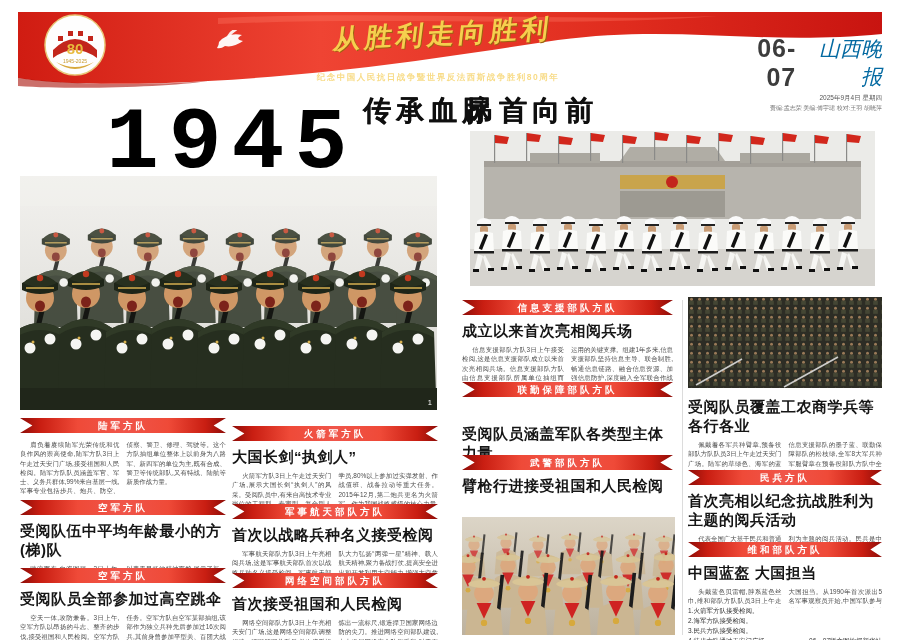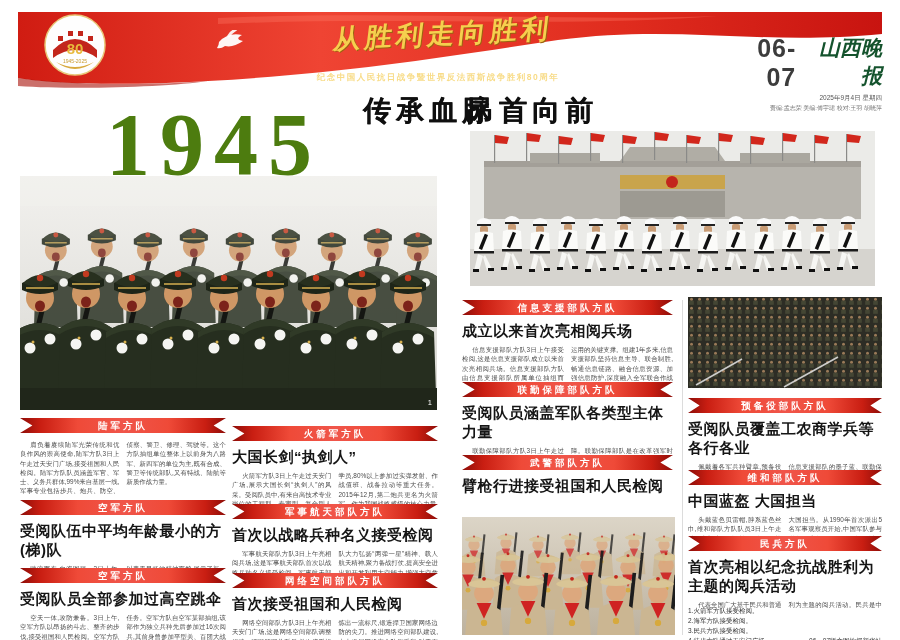--- a/index.html
+++ b/index.html
@@ -11,32 +11,32 @@
   .hdr-ribbon { position:absolute; left:18px; top:8px; width:864px; height:80px; }
   .logo { position:absolute; left:44px; top:14px; width:62px; height:62px; }
   .slogan { position:absolute; left:288px; top:16px; width:310px; text-align:center;
             font-family:"DejaVu Serif", serif; font-weight:bold; font-size:27px;
             color:#f6cf4e; letter-spacing:4px; transform:skewX(-10deg) rotate(-3deg);
             text-shadow:1px 1px 0 #9a6410; z-index:3;}
   .slogan-sub { position:absolute; left:252px; top:72px; width:372px; text-align:center;
             font-size:8.5px; font-weight:bold; color:#f8dc88; letter-spacing:1.5px; z-index:3;}
   .dove { position:absolute; z-index:3; }
   .mh-right { position:absolute; left:730px; top:34px; width:152px; text-align:right; z-index:3;}
-  .mh-row { display:flex; justify-content:flex-end; align-items:flex-start; gap:5px; }
+  .mh-row { display:flex; justify-content:flex-end; align-items:center; gap:5px; }
   .pageno { font-size:25px; font-weight:bold; color:#3c3c3c; letter-spacing:1px; }
   .mast { font-family:"DejaVu Serif", serif; font-style:italic; font-size:21px;
-          font-weight:bold; color:#14532d; }
+          font-weight:normal; color:#0369a1; }
   .mh-date { font-size:6.5px; color:#555; margin-top:2px; }
   .mh-credits { font-size:6px; color:#777; margin-top:1px; }
 
   
   .mainhead { position:absolute; font-size:28px; font-weight:bold; color:#0f0f0f;
               letter-spacing:5px; z-index:4; text-shadow:.5px 0 0 #0f0f0f; }
-  .ghost { position:absolute; left:106px; top:94px; font-family:Liberation Serif, serif;
-           font-weight:bold; font-size:88px; letter-spacing:10px; color:#4d7c0f; z-index:1;}
+  .ghost { position:absolute; left:106px; top:94px; font-family:Liberation Mono, monospace;
+           font-weight:bold; font-size:88px; letter-spacing:10px; color:#000000; z-index:1;}
 
   
   .photo { position:absolute; overflow:hidden; z-index:2; }
   .photo svg { display:block; }
   .photo-badge { position:absolute; right:5px; bottom:3px; color:#fff; font-size:7.5px;
                  z-index:5; }
 
   
   .col { position:absolute; z-index:2; }
   .sec { display:flex; flex-direction:column; overflow:hidden; }
@@ -262,21 +262,21 @@
   </div>
 
   <div class="vline"></div>
 
   <div class="col" style="left:462px; top:300px; width:211px;">
     <div class="sec" style="height:82px;">
       <div class="ribbon">信息支援部队方队</div>
       <div class="sec-h">成立以来首次亮相阅兵场</div>
       <div class="sec-b">信息支援部队方队3日上午接受检阅,这是信息支援部队成立以来首次亮相阅兵场。信息支援部队方队由信息支援部队所属单位抽组而成。信息支援部队是全新打造的战略性兵种,是统筹网络信息体系建设运用的关键支撑。组建1年多来,信息支援部队坚持信息主导、联合制胜,畅通信息链路、融合信息资源、加强信息防护,深度融入全军联合作战体系,精准高效实施信息支援,服务保障各方向各领域作战任务。</div>
     </div>
-    <div class="sec" style="height:73px;">
+    <div class="sec" style="height:73px;gap:21px;">
       <div class="ribbon">联勤保障部队方队</div>
       <div class="sec-h">受阅队员涵盖军队各类型主体力量</div>
       <div class="sec-b">联勤保障部队方队3日上午走过天安门广场,接受祖国和人民检阅。联勤保障部队方队队员涵盖军官、军士、义务兵、文职人员等军队各类型主体力量,男队员负责作战勤务保障,女队员负责新型卫生救治保障。联勤保障部队是在改革强军时代大潮中应运而生的新型军事力量,是实施联勤保障和战略战役支援保障的主体力量,是中国特色现代军事力量体系的重要组成部分。</div>
     </div>
     <div class="sec" style="height:44px;">
       <div class="ribbon">武警部队方队</div>
       <div class="sec-h">臂枪行进接受祖国和人民检阅</div>
       <div class="sec-b">3日上午,武警部队方队臂枪行进通过天安门广场,接受祖国和人民检阅。武警部队方队是臂枪行进受阅的两支方队之一,方队主体由武警北京总队抽组而成。自上世纪八十年代重新组建以来,武警部队在天安门广场受阅历次以武警北京总队为主体,先后参加了庆祝中华人民共和国成立35周年、50周年、60周年、70周年阅兵,以及纪念抗战胜利70周年阅兵。</div>
     </div>
   </div>
@@ -336,33 +336,32 @@
       </defs>
       <rect width="194" height="91" fill="url(#pp)"></rect>
       <rect width="194" height="91" fill="#1d1d16" opacity="0.25"></rect>
       <line x1="8" y1="88" x2="54" y2="62" stroke="#ddd" stroke-width="1.6" opacity="0.9"></line>
       <line x1="96" y1="90" x2="150" y2="60" stroke="#ddd" stroke-width="1.6" opacity="0.9"></line>
     </svg>
   </div>
 
   <div class="col" style="left:688px; top:398px; width:194px;">
     <div class="sec" style="height:72px;">
-      <div class="ribbon">预备役部队方队</div>
       <div class="sec-h">受阅队员覆盖工农商学兵等各行各业</div>
       <div class="sec-b">佩戴着各军兵种臂章,预备役部队方队队员3日上午走过天安门广场。陆军的草绿色、海军的蓝白条相间、空军的天蓝色、火箭军的橄榄绿、军事航天部队的深空蓝、网络空间部队的赭石灰、信息支援部队的墨子蓝、联勤保障部队的松枝绿,全军8大军兵种军服臂章在预备役部队方队中全部集齐。方队队员由预备役官兵组成,覆盖工农商学兵等各行各业。</div>
+    </div>
+    <div class="sec" style="height:72px;">
+      <div class="ribbon">民兵方队</div>
+      <div class="sec-h">首次亮相以纪念抗战胜利为主题的阅兵活动</div>
+      <div class="sec-b">代表全国广大基干民兵和普通民兵,肩负着展示新时代民兵风采重任的民兵方队,3日上午走过天安门广场,接受祖国和人民检阅。民兵方队全部由女民兵组成,这是民兵方队首次亮相以纪念抗战胜利为主题的阅兵活动。民兵是中国“三结合”武装力量的重要组成部分。抗日战争中,广大民兵为抗战胜利作出了不可磨灭的贡献,谱写了人民战争的不朽篇章。</div>
     </div>
     <div class="sec" style="height:66px;">
       <div class="ribbon">维和部队方队</div>
       <div class="sec-h">中国蓝盔 大国担当</div>
       <div class="sec-b">头戴蓝色贝雷帽,脖系蓝色丝巾,维和部队方队队员3日上午走过天安门广场,接受祖国和人民检阅。组建维和部队方队,既是对抗战胜利的隆重纪念,又展现了中国履行国际义务、维护世界和平的大国担当。从1990年首次派出5名军事观察员开始,中国军队参与联合国维和行动已经36年,累计派遣超过5万名维和官兵,中国蓝盔已经成为联合国维和行动的关键力量。</div>
-    </div>
-    <div class="sec" style="height:72px;">
-      <div class="ribbon">民兵方队</div>
-      <div class="sec-h">首次亮相以纪念抗战胜利为主题的阅兵活动</div>
-      <div class="sec-b">代表全国广大基干民兵和普通民兵,肩负着展示新时代民兵风采重任的民兵方队,3日上午走过天安门广场,接受祖国和人民检阅。民兵方队全部由女民兵组成,这是民兵方队首次亮相以纪念抗战胜利为主题的阅兵活动。民兵是中国“三结合”武装力量的重要组成部分。抗日战争中,广大民兵为抗战胜利作出了不可磨灭的贡献,谱写了人民战争的不朽篇章。</div>
     </div>
   </div>
 
   <div class="notes">
     <div>1.火箭军方队接受检阅。</div>
     <div>2.海军方队接受检阅。</div>
     <div>3.民兵方队接受检阅。</div>
     <div class="notes-lastrow">
       <span>4.徒步方队通过天安门广场。</span>
       <span>06、07版文图均据新华社</span>

